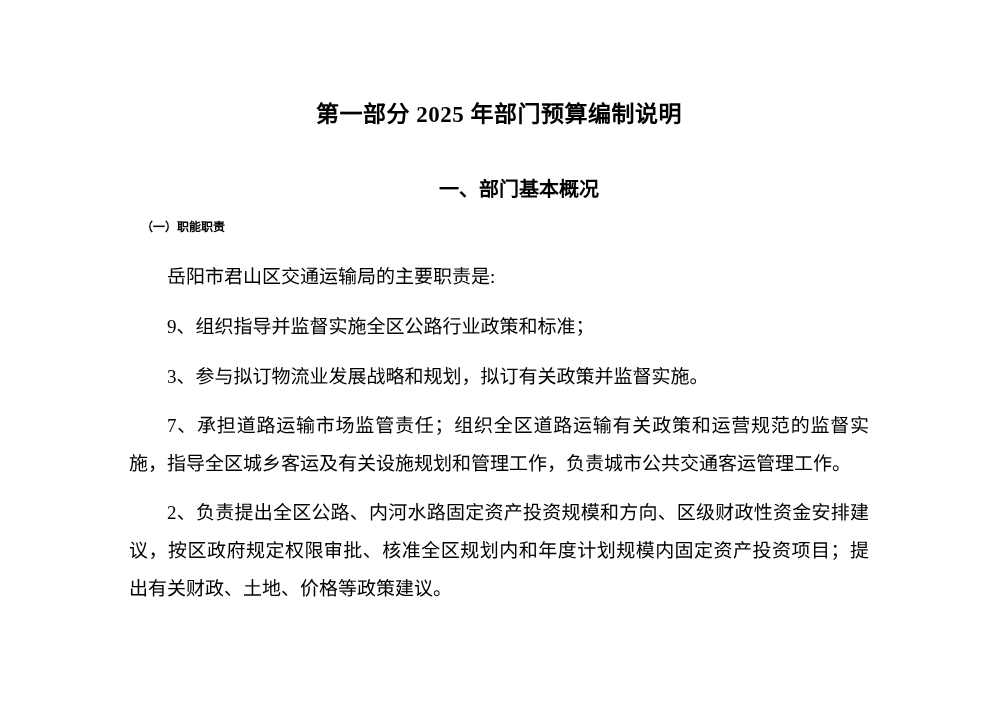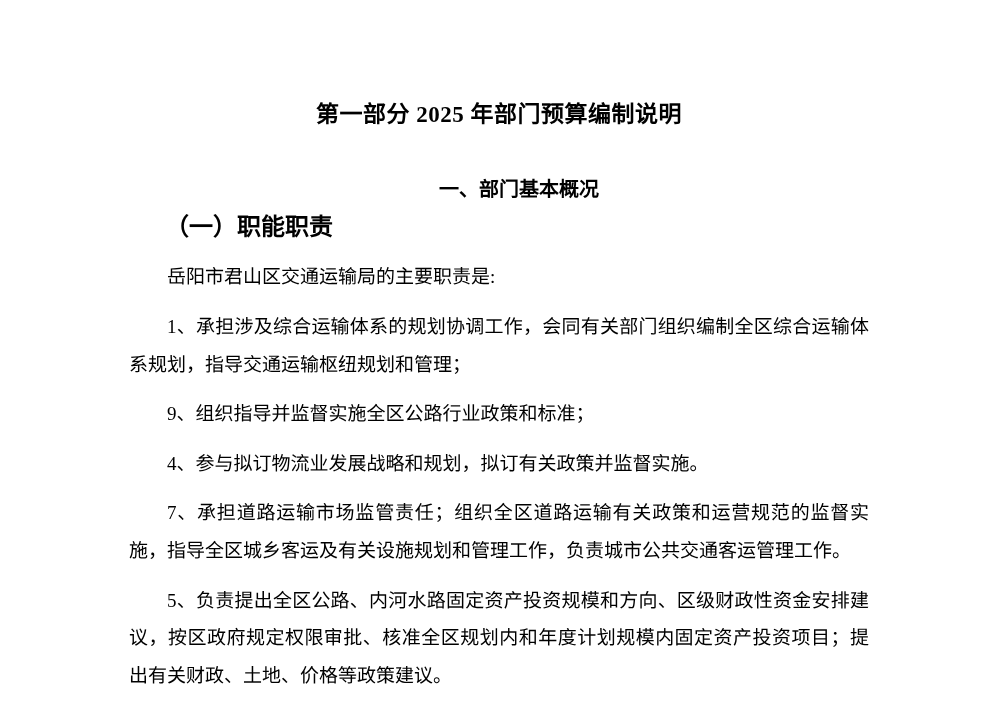--- a/index.html
+++ b/index.html
@@ -37,21 +37,21 @@
   }
   .section-heading {
     font-size: 20px;
     font-weight: bold;
     line-height: 37.6px;
     margin: 0;
     text-indent: 2em;
     text-align: center;
   }
   .subsection-heading {
-    font-size: 24px;
+    font-size: 12px;
     font-weight: bold;
     line-height: 37.6px;
     margin: 0;
     text-indent: 2em;
   }
   .body-para {
     font-size: 19px;
     line-height: 37.6px;
     margin: 12px;
     text-indent: 2em;
@@ -62,19 +62,18 @@
 </style>
 </head>
 <body>
 
 <div class="page">
   <div class="content">
     <h1 class="doc-title">第一部分 2025 年部门预算编制说明</h1>
     <h2 class="section-heading">一、部门基本概况</h2>
     <h3 class="subsection-heading">（一）职能职责</h3>
     <p class="body-para">岳阳市君山区交通运输局的主要职责是:</p>
-    <p class="body-para">1、承担涉及综合运输体系的规划协调工作，会同有关部门组织编制全区综合运输体系规划，指导交通运输枢纽规划和管理；</p>
     <p class="body-para">9、组织指导并监督实施全区公路行业政策和标准；</p>
-    <p class="body-para">4、参与拟订物流业发展战略和规划，拟订有关政策并监督实施。</p>
+    <p class="body-para">3、参与拟订物流业发展战略和规划，拟订有关政策并监督实施。</p>
     <p class="body-para">7、承担道路运输市场监管责任；组织全区道路运输有关政策和运营规范的监督实施，指导全区城乡客运及有关设施规划和管理工作，负责城市公共交通客运管理工作。</p>
-    <p class="body-para">5、负责提出全区公路、内河水路固定资产投资规模和方向、区级财政性资金安排建议，按区政府规定权限审批、核准全区规划内和年度计划规模内固定资产投资项目；提出有关财政、土地、价格等政策建议。</p>
+    <p class="body-para">2、负责提出全区公路、内河水路固定资产投资规模和方向、区级财政性资金安排建议，按区政府规定权限审批、核准全区规划内和年度计划规模内固定资产投资项目；提出有关财政、土地、价格等政策建议。</p>
   </div>
 </div>
 
 </body></html>

